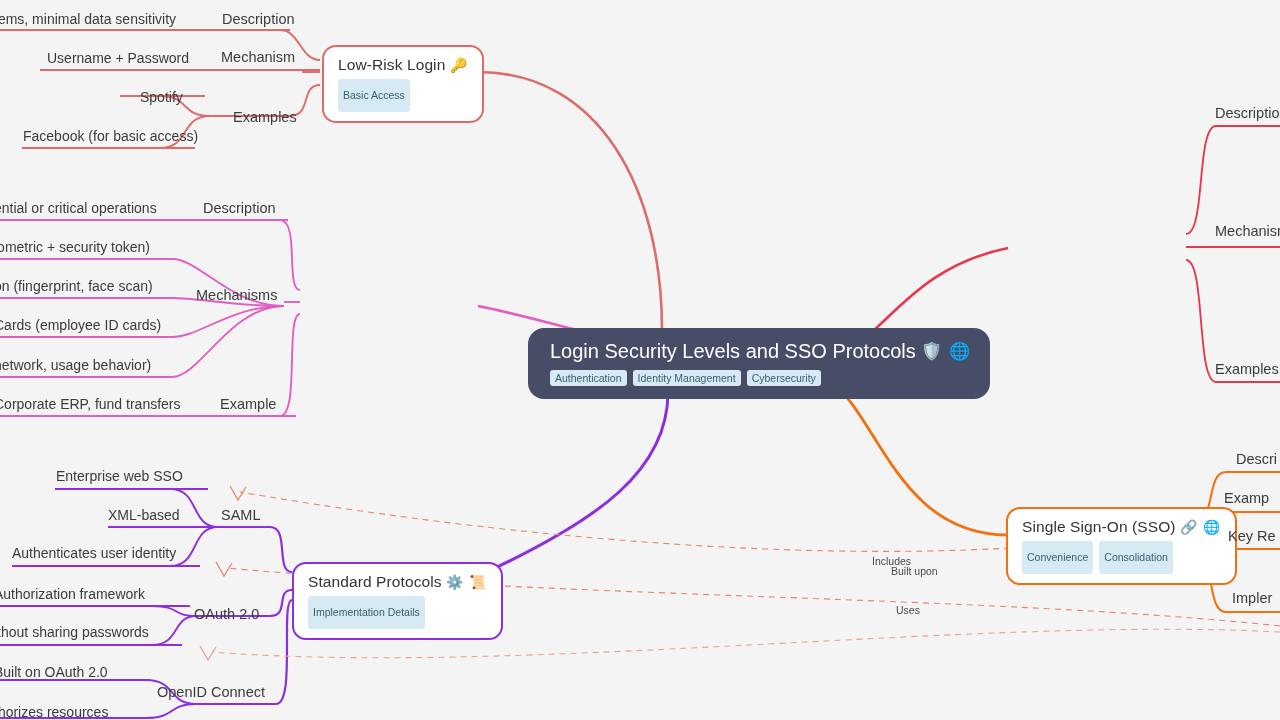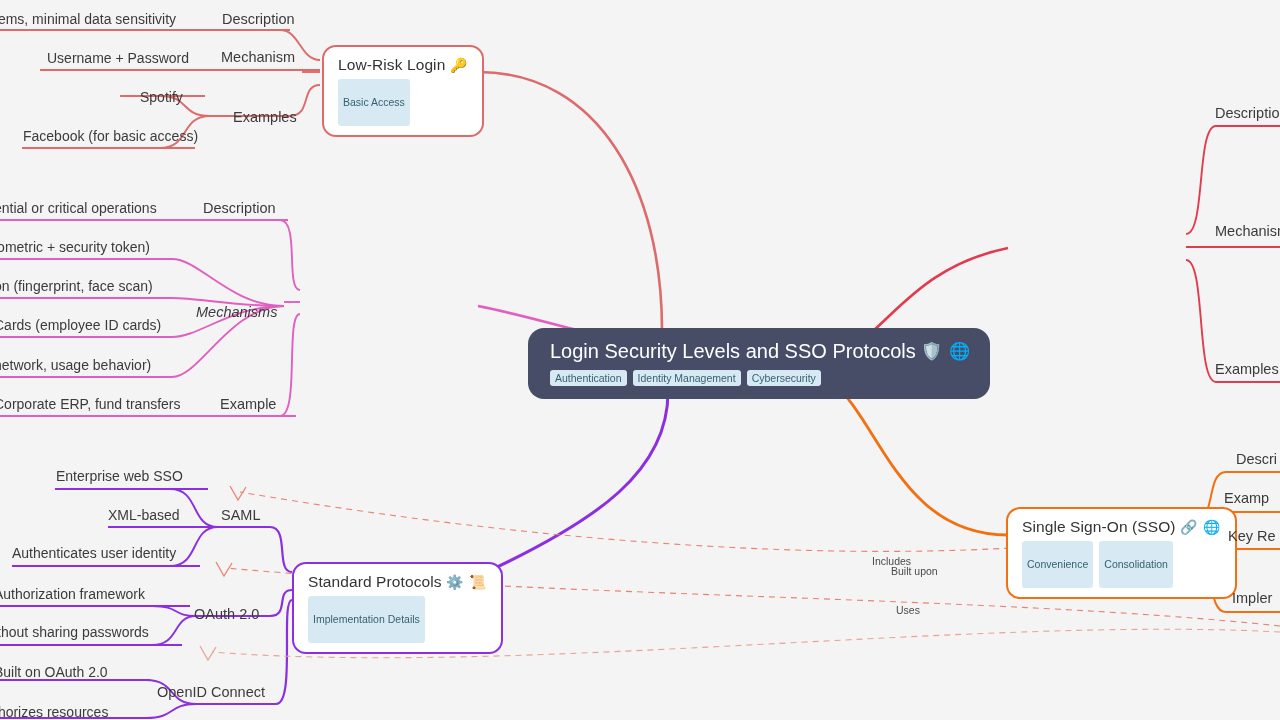--- a/index.html
+++ b/index.html
@@ -21,21 +21,21 @@
     display:flex; flex-direction:column; gap:5px;
     white-space:nowrap;
   }
   .node .title {
     font-size:15.5px; color:#333333; letter-spacing:.1px;
     display:flex; align-items:center; gap:5px;
   }
   .node .tags { display:flex; gap:6px; }
   .tag {
     background:#d7eaf3; color:#37606f;
-    font-size:10.5px; padding:17px 5px; border-radius:3px;
+    font-size:10.5px; padding:10px 5px; border-radius:3px;
     line-height:1.25;
   }
 
   
   .root {
     position:absolute;
     background:#474c67;
     border-radius:16px;
     padding:12px 20px 13px 22px;
     display:flex; flex-direction:column; gap:7px;
@@ -170,21 +170,21 @@
   <div class="blabel" style="left:221px; top:50px;">Mechanism</div>
   <div class="blabel" style="left:233px; top:110px;">Examples</div>
 
   <div class="leaf" style="left:-6px; top:12px;">tems, minimal data sensitivity</div>
   <div class="leaf" style="left:47px; top:51px;">Username + Password</div>
   <div class="leaf" style="left:140px; top:90px;">Spotify</div>
   <div class="leaf" style="left:23px; top:129px;">Facebook (for basic access)</div>
 
 
   <div class="blabel" style="left:203px; top:201px;">Description</div>
-  <div class="blabel" style="left:196px; top:305px;font-style:italic;">Mechanisms</div>
+  <div class="blabel" style="left:196px; top:288px;">Mechanisms</div>
   <div class="blabel" style="left:220px; top:397px;">Example</div>
 
   <div class="leaf" style="left:-6px; top:201px;">ential or critical operations</div>
   <div class="leaf" style="left:-6px; top:240px;">iometric + security token)</div>
   <div class="leaf" style="left:-6px; top:279px;">on (fingerprint, face scan)</div>
   <div class="leaf" style="left:-6px; top:318px;">Cards (employee ID cards)</div>
   <div class="leaf" style="left:-6px; top:358px;">network, usage behavior)</div>
   <div class="leaf" style="left:-6px; top:397px;">Corporate ERP, fund transfers</div>
 
 

